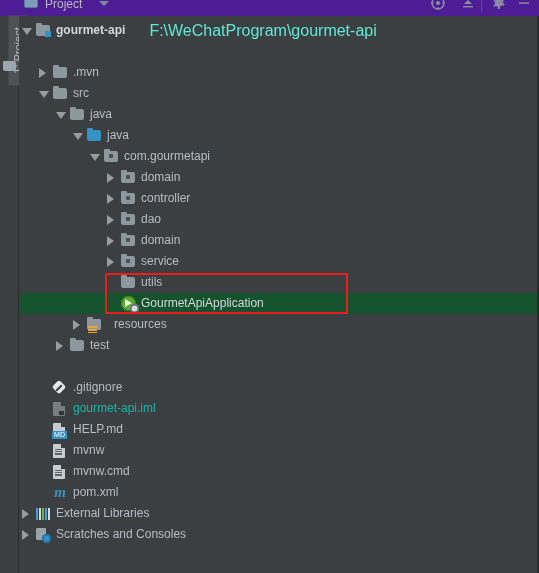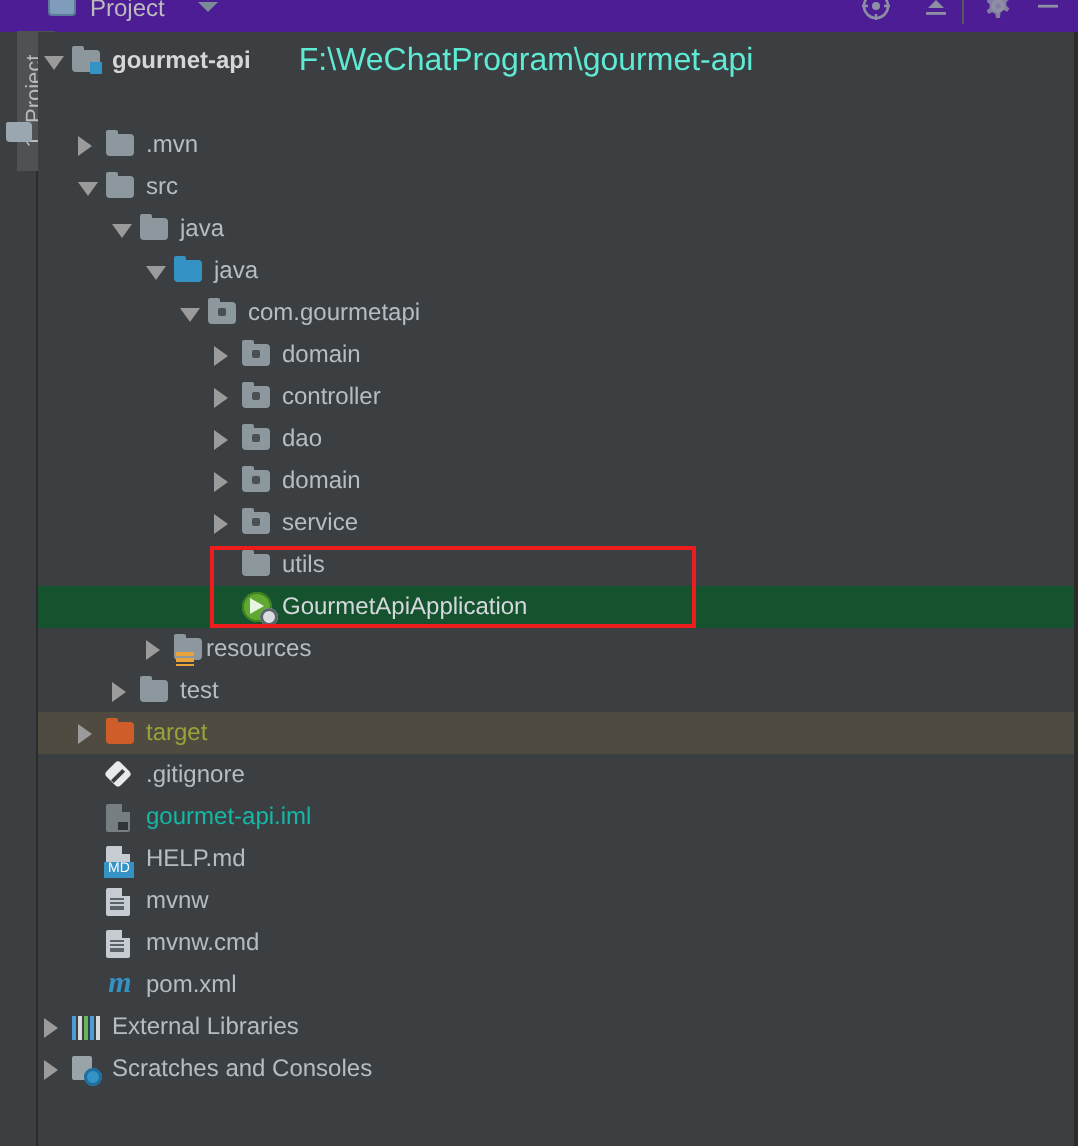--- a/index.html
+++ b/index.html
@@ -559,32 +559,27 @@
       <div class="icon ic-folder" style="left: 102px;"></div>
       <div class="label" style="left: 122px;">utils</div>
     </div>
     <div class="row selected" style="top: 277px;">
       <div class="icon ic-spring" style="left: 102px;"></div>
       <div class="label sel" style="left: 122px;">GourmetApiApplication</div>
     </div>
     <div class="row" style="top: 298px;">
       <div class="twisty collapsed" style="left: 53px;"></div>
       <div class="icon ic-resource" style="left: 68px;"></div>
-      <div class="label" style="left: 84px;">resources</div>
+      <div class="label" style="left: 95px;">resources</div>
     </div>
     <div class="row" style="top: 319px;">
       <div class="twisty collapsed" style="left: 36px;"></div>
       <div class="icon ic-folder" style="left: 51px;"></div>
       <div class="label" style="left: 71px;">test</div>
     </div>
-    <div class="row excluded" style="top: 340px;">
-      <div class="twisty collapsed" style="left: 19px;"></div>
-      <div class="icon ic-folder-orange" style="left: 34px;"></div>
-      <div class="label olive" style="left: 54px;">target</div>
-    </div>
     <div class="row" style="top: 361px;">
       <div class="icon ic-git" style="left: 34px;"></div>
       <div class="label" style="left: 54px;">.gitignore</div>
     </div>
     <div class="row" style="top: 382px;">
       <div class="icon ic-iml" style="left: 34px;"></div>
       <div class="label dim" style="left: 54px;">gourmet-api.iml</div>
     </div>
     <div class="row" style="top: 403px;">
       <div class="icon ic-md" style="left: 34px;"></div>

